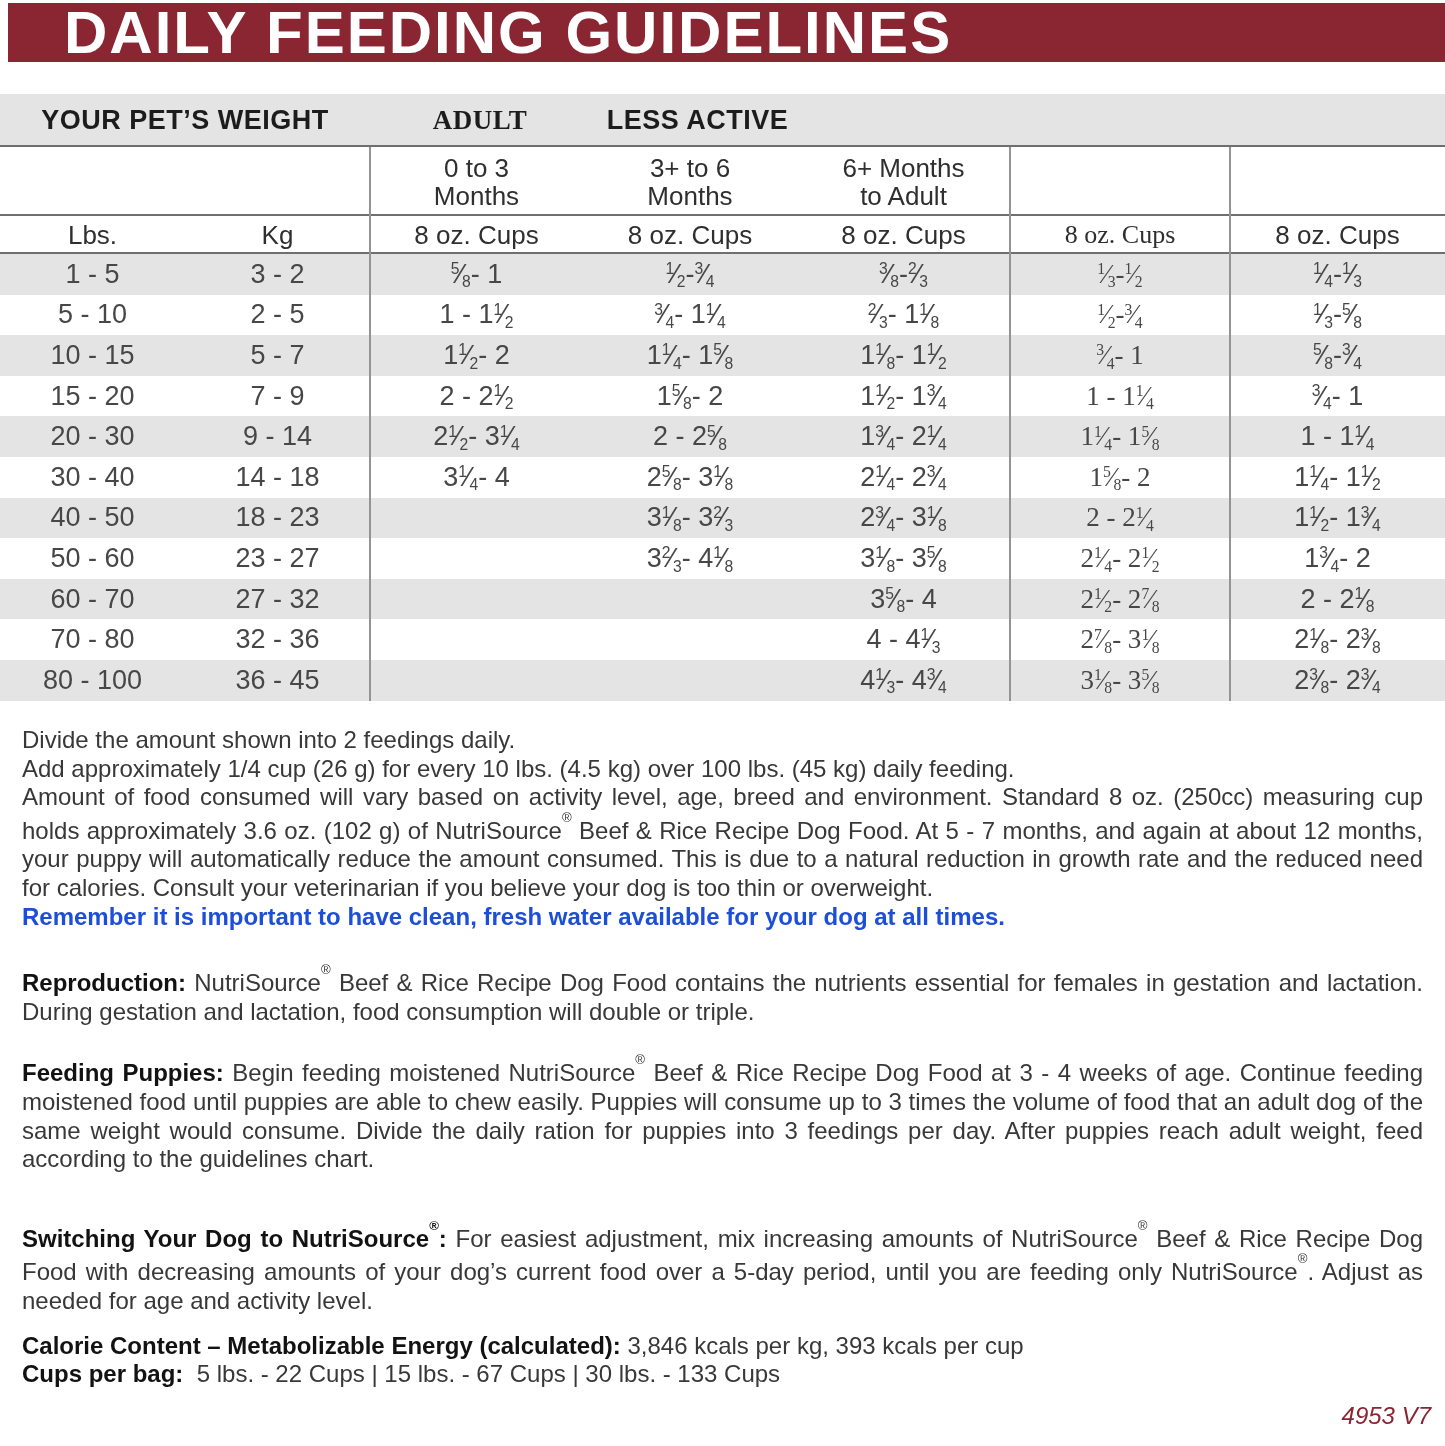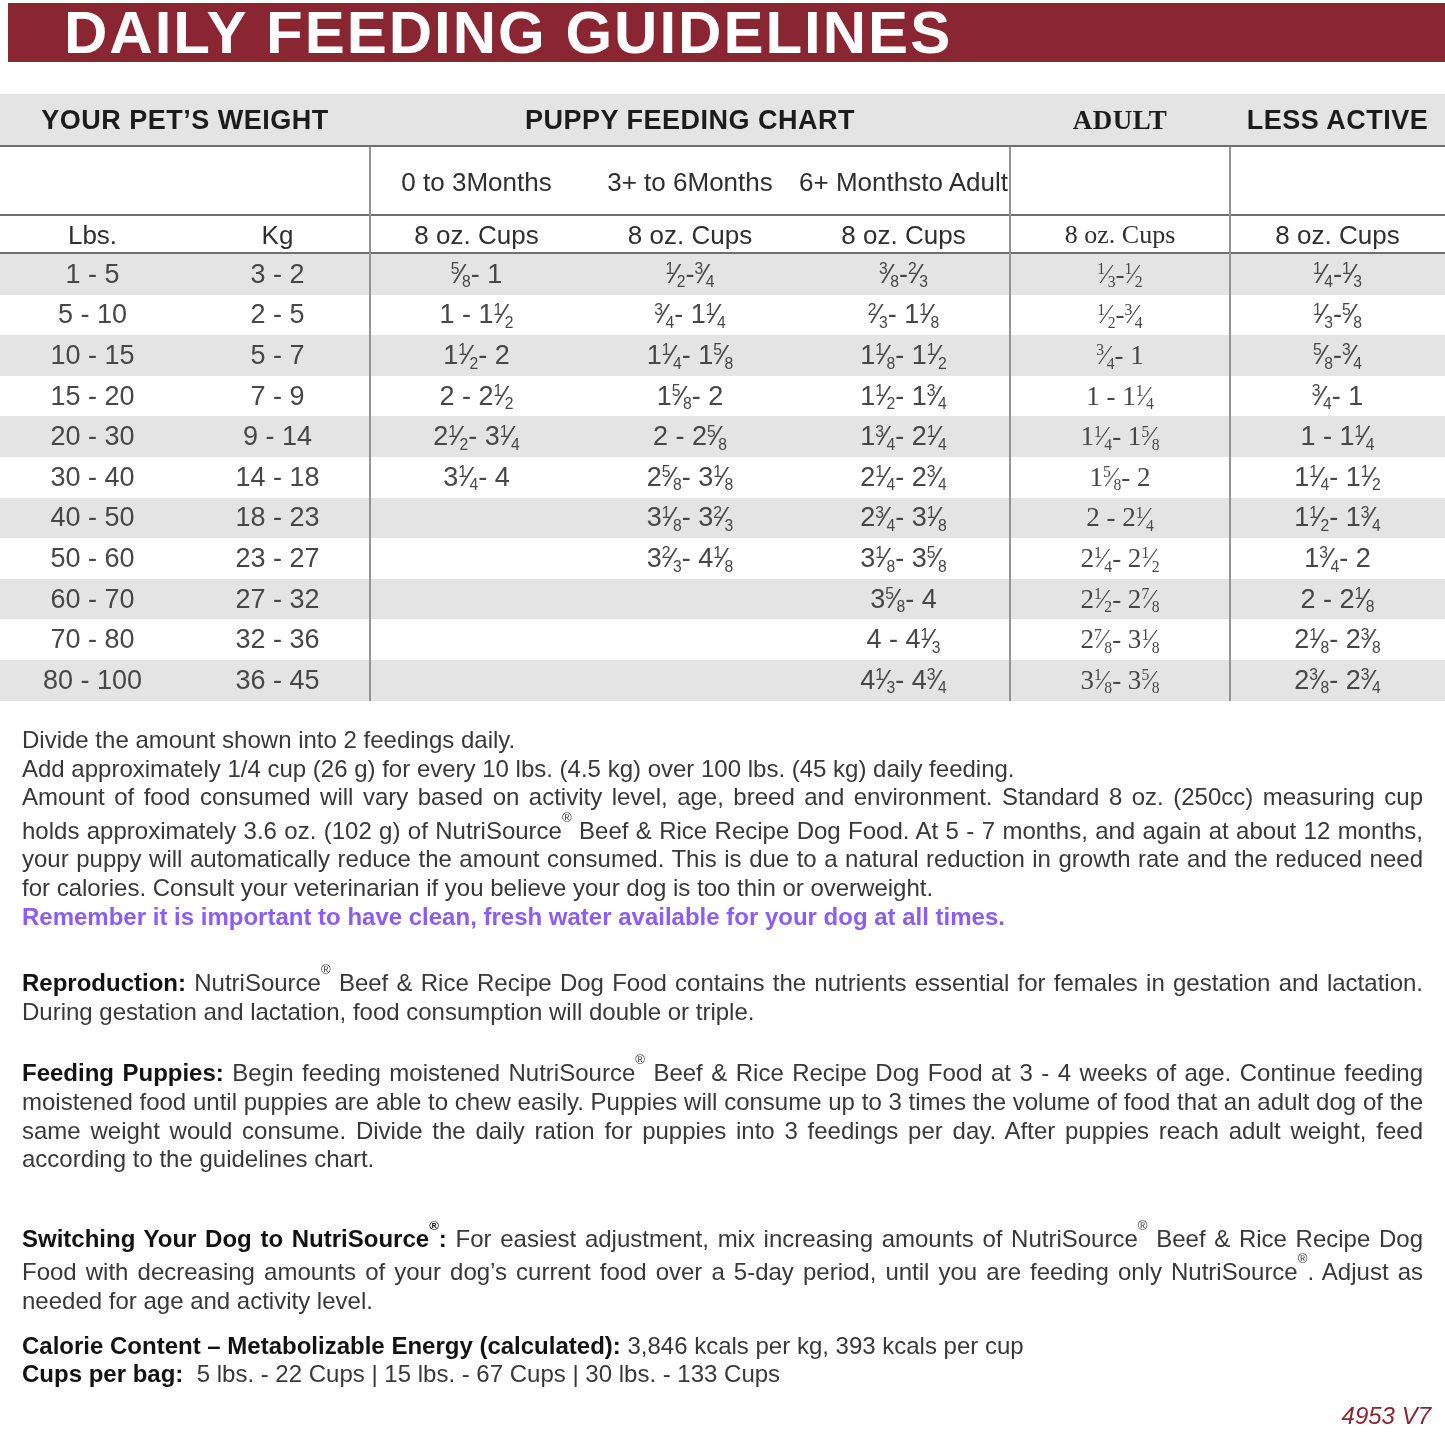--- a/index.html
+++ b/index.html
@@ -47,21 +47,21 @@
     background: var(--stripe, #e4e4e4);
   }
   .gh {
     display: flex; align-items: center; justify-content: center;
     font-weight: bold;
     font-size: 27px;
     color: #1c1c1c;
     letter-spacing: 0.5px;
   }
   .subhead { height: 69px; }
-  .subhead .cell { flex-direction: row; font-size: 26px; color: #2f2f2f; line-height: 28px; }
+  .subhead .cell { flex-direction: column; font-size: 26px; color: #2f2f2f; line-height: 28px; }
   .units { height: 38px; }
   .units .cell { font-size: 26px; color: #2f2f2f; }
   .drow { display: flex; width: 1445px; height: 40.6px; }
   .drow.stripe { background: var(--stripe, #e4e4e4); }
   .drow .cell { font-size: 27px; color: #474747; }
 
   
   .frac { white-space: nowrap; }
   .frac sup {
     font-size: 58%; vertical-align: baseline;
@@ -81,21 +81,21 @@
   .copy {
     position: absolute;
     left: 22px; top: 726px;
     width: 1401px;
     font-size: 24px;
     line-height: 28.6px;
     color: #383838;
   }
   .copy p.just { text-align: justify; }
   .copy b { color: #121212; }
-  .bold-line { font-weight: bold; color: #8b5cf6; }
+  .bold-line { font-weight: bold; color: #1d4ed8; }
   .sec { margin-top: 32px; }
   .sec.reproduction { margin-top: 33px; }
   .sec.feeding { margin-top: 28px; }
   .sec.switching { margin-top: 46px; }
   .calorie-block { margin-top: 16px; }
   .reg { font-size: 55%; position: relative; top: -0.6em; }
 
   .footer-code {
     position: absolute;
     right: 14px; top: 1402px;
@@ -109,21 +109,20 @@
 
 <div class="page">
 
   <header class="banner">
     <div class="banner-title">DAILY FEEDING GUIDELINES</div>
   </header>
 
   <section class="guide-table">
     <div class="trow band">
       <div class="gh span2">YOUR PET’S WEIGHT</div>
-      <div class="gh span3">PUPPY FEEDING CHART</div>
       <div class="gh c6">ADULT</div>
       <div class="gh c7">LESS ACTIVE</div>
     </div>
 
     <div class="trow subhead">
       <div class="cell c1"></div>
       <div class="cell c2"></div>
       <div class="cell c3">
         <div>0 to 3</div>
         <div>Months</div>

